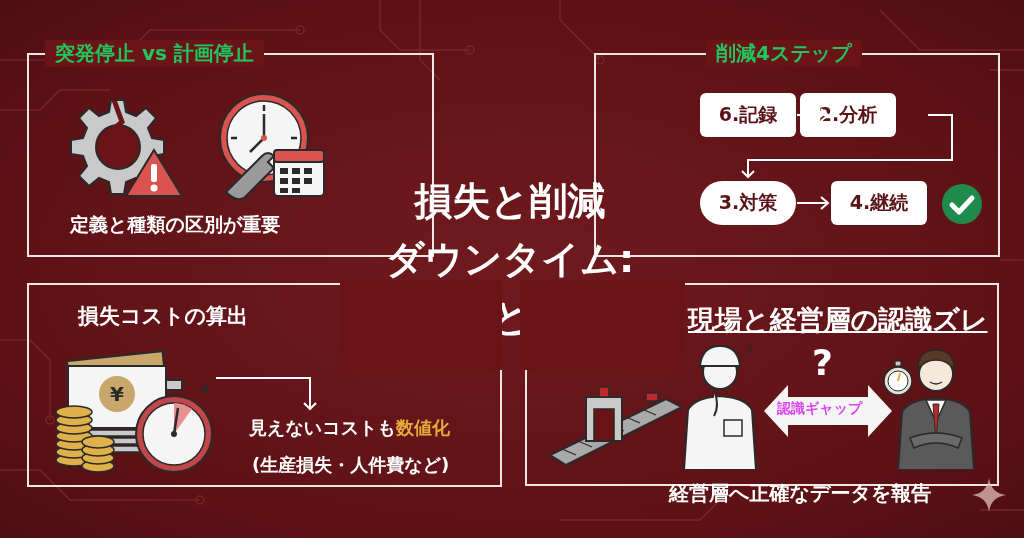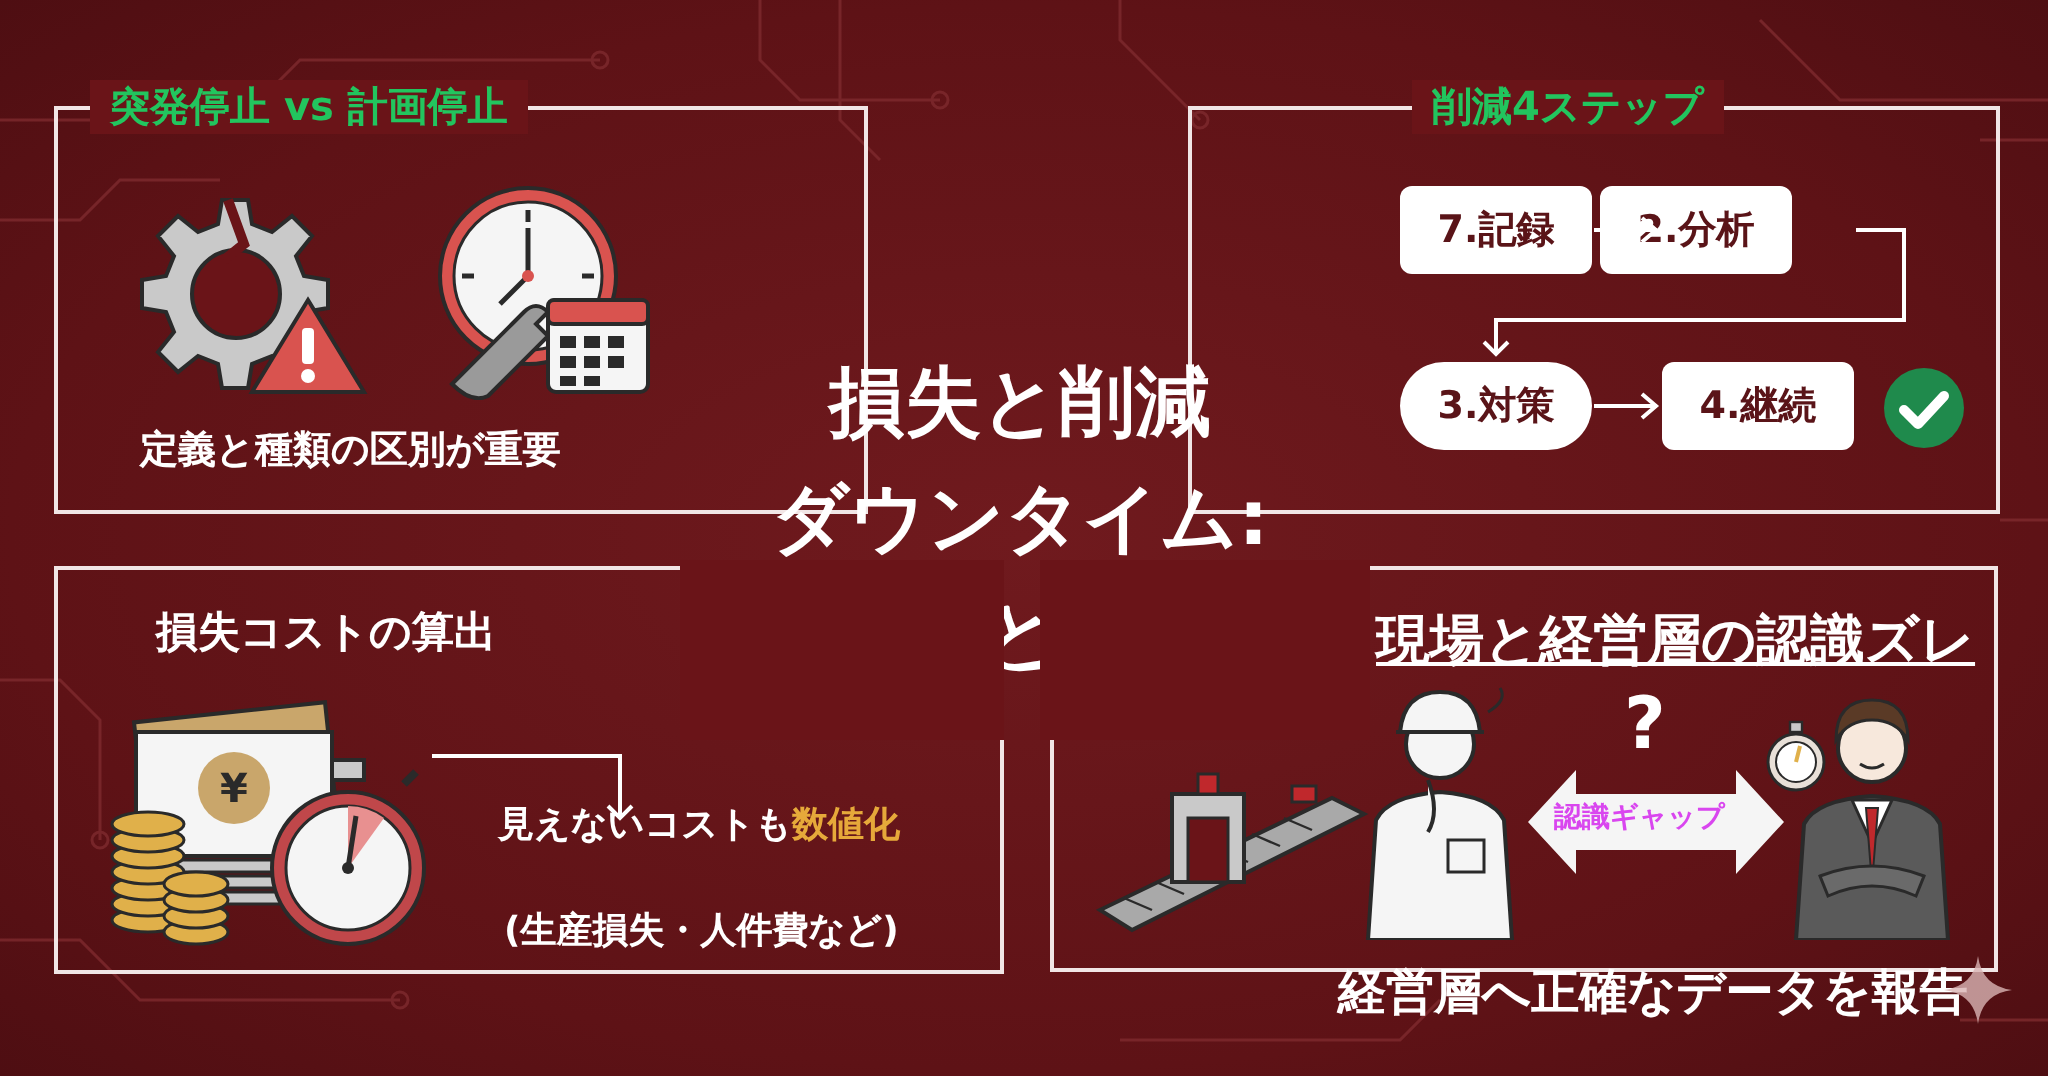--- a/index.html
+++ b/index.html
@@ -77,21 +77,21 @@
       <rect x="76" y="86" width="8" height="6"></rect>
       <rect x="88" y="86" width="8" height="6"></rect>
     <rect x="64" y="96" width="8" height="5"></rect>
       <rect x="76" y="96" width="8" height="5"></rect>
   </g>
 </svg>
 <div class="caption" style="left:70px;top:212px;font-size:19px;">定義と種類の区別が重要</div>
 
 <div class="frame" style="left:594px;top:53px;width:402px;height:200px;"></div>
 <div class="title-label" style="left:706px;top:40px;text-align:center;">削減4ステップ</div>
-<div class="step" style="left:700px;top:93px;">7.記録</div>
+<div class="step" style="left:700px;top:93px;">6.記録</div>
 <div class="step" style="left:800px;top:93px;">2.分析</div>
 <div class="step" style="left:700px;top:181px;border-radius:22px;">3.対策</div>
 <div class="step" style="left:831px;top:181px;">4.継続</div>
 <svg class="abs" style="left:690px;top:85px;" width="270" height="150">
   <g stroke="#fff" stroke-width="2" fill="none">
     <path d="M107 30 H138 M131 24 L138 30 L131 36"></path>
     <path d="M238 30 H262 V75 H58 V92 M52 86 L58 92 L64 86"></path>
     <path d="M107 118 H138 M131 112 L138 118 L131 124"></path>
   </g>
 </svg>
@@ -138,21 +138,21 @@
   <line x1="70" y1="14" x2="76" y2="8" stroke="#2a2a2a" stroke-width="4"></line>
   <circle cx="42" cy="56" r="38" fill="#c0474a" stroke="#2a2a2a" stroke-width="2"></circle>
   <circle cx="42" cy="56" r="31" fill="#f5f5f5" stroke="#2a2a2a" stroke-width="1.5"></circle>
   <path d="M42 56 L42 25 A31 31 0 0 1 60 31 Z" fill="#e89090"></path>
   <line x1="42" y1="56" x2="46" y2="30" stroke="#2a2a2a" stroke-width="2.5"></line>
   <circle cx="42" cy="56" r="3" fill="#2a2a2a"></circle>
 </svg>
 <svg class="abs" style="left:214px;top:375px;" width="110" height="40">
   <path d="M2 3 H96 V34 M90 28 L96 34 L102 28" stroke="#fff" stroke-width="2" fill="none"></path>
 </svg>
-<div class="caption" style="left:249px;top:400px;font-size:18px;">
+<div class="caption" style="left:249px;top:416px;font-size:18px;">
   <span>見えないコストも</span><span class="hl">数値化</span>
 </div>
 <div class="caption" style="left:252px;top:453px;font-size:18px;">(生産損失・人件費など)</div>
 
 <div class="frame" style="left:525px;top:283px;width:470px;height:199px;"></div>
 <div class="abs" style="left:520px;top:280px;width:165px;height:90px;background:#6a1418;"></div>
 <div class="caption" style="left:688px;top:302px;font-size:27px;text-decoration:underline;">現場と経営層の認識ズレ</div>
 <svg class="abs" style="left:546px;top:385px;" width="140" height="82" viewBox="0 0 140 82">
   <path d="M4 70 L120 14 L136 22 L20 80 Z" fill="#a9a9a9" stroke="#2a2a2a" stroke-width="2"></path>
   <g stroke="#2a2a2a" stroke-width="1.2">
@@ -190,16 +190,16 @@
 </svg>
 <svg class="abs" style="left:896px;top:342px;" width="80" height="128" viewBox="0 0 80 128">
   <path d="M2 128 L6 70 Q12 58 40 56 Q68 58 74 70 L78 128 Z" fill="#5a5a5a" stroke="#2a2a2a" stroke-width="2"></path>
   <path d="M30 58 L40 80 L50 58 Z" fill="#fff" stroke="#2a2a2a" stroke-width="1.5"></path>
   <path d="M37 62 L40 100 L43 62 Z" fill="#c0282c" stroke="#2a2a2a" stroke-width="1"></path>
   <path d="M14 96 Q40 86 66 96 L62 106 Q40 96 18 106 Z" fill="#6a6a6a" stroke="#2a2a2a" stroke-width="1.5"></path>
   <circle cx="40" cy="32" r="17" fill="#f7e8dc" stroke="#2a2a2a" stroke-width="2"></circle>
   <path d="M22 28 Q22 8 40 8 Q58 8 58 28 Q52 18 40 18 Q28 18 22 28 Z" fill="#5a3a26" stroke="#2a2a2a" stroke-width="1.5"></path>
   <path d="M34 40 Q40 44 46 40" stroke="#2a2a2a" stroke-width="1.5" fill="none"></path>
 </svg>
-<div class="caption" style="left:669px;top:480px;font-size:24px;">経営層へ正確なデータを報告</div>
+<div class="caption" style="left:669px;top:480px;font-size:20px;">経営層へ正確なデータを報告</div>
 <svg class="abs" style="left:972px;top:478px;" width="34" height="34" viewBox="0 0 34 34">
   <path d="M17 0 Q19 15 34 17 Q19 19 17 34 Q15 19 0 17 Q15 15 17 0 Z" fill="#d9b4b4" opacity="0.8"></path>
 </svg>
 
 </body></html>

